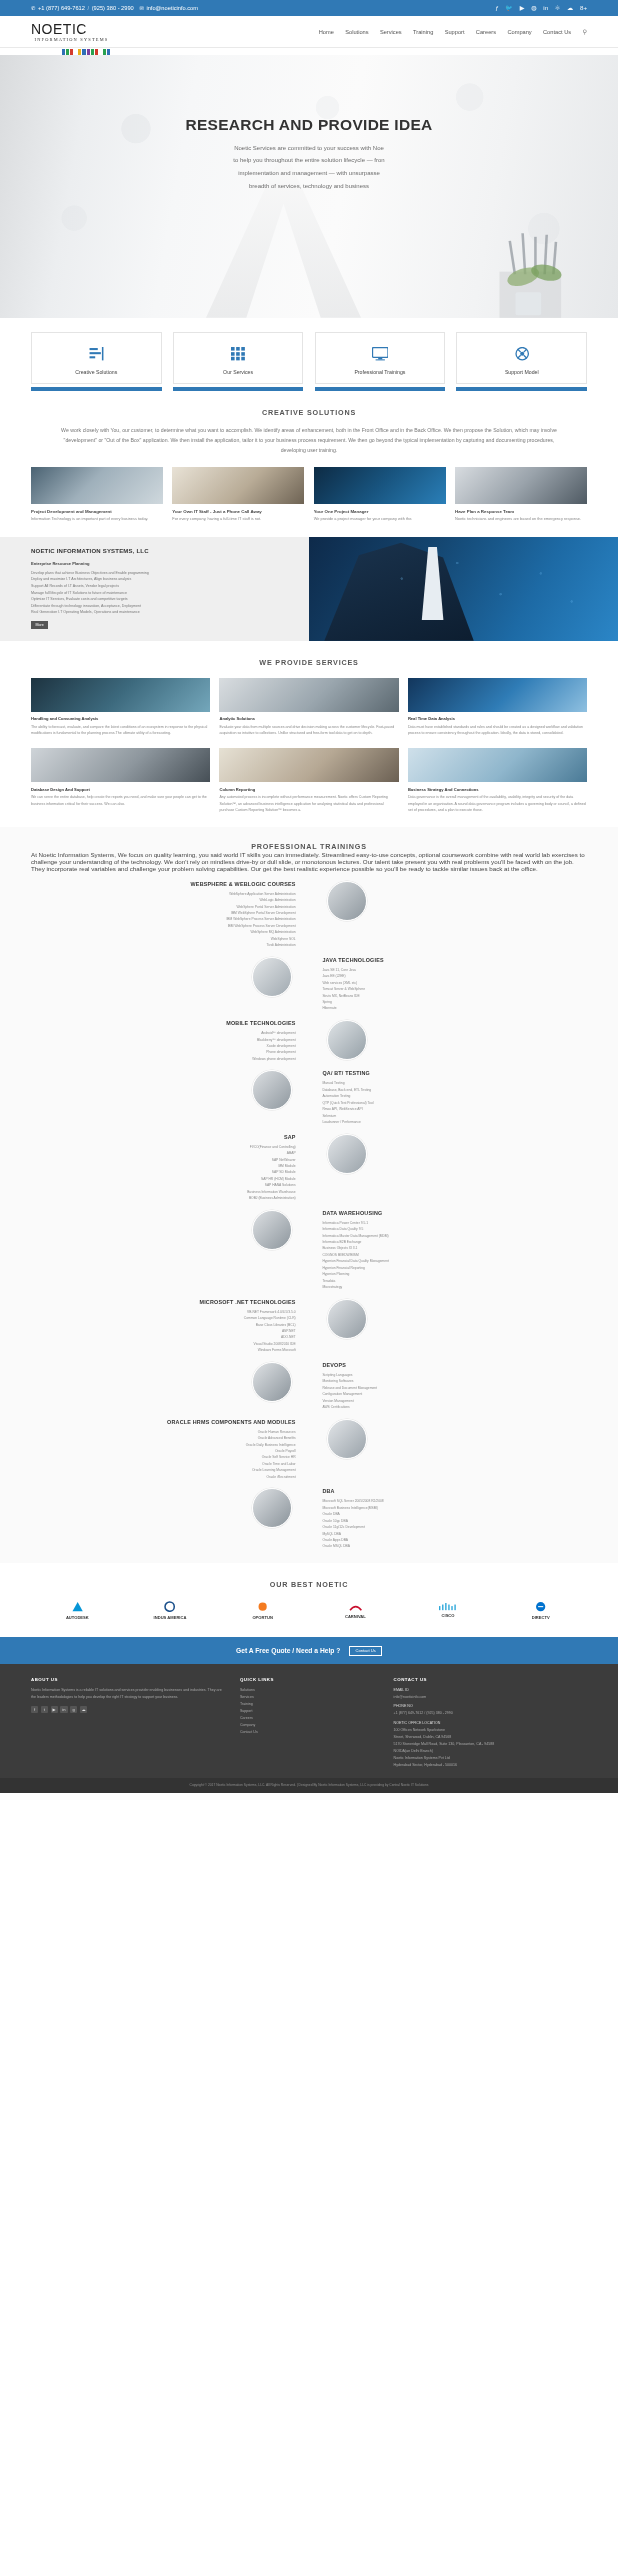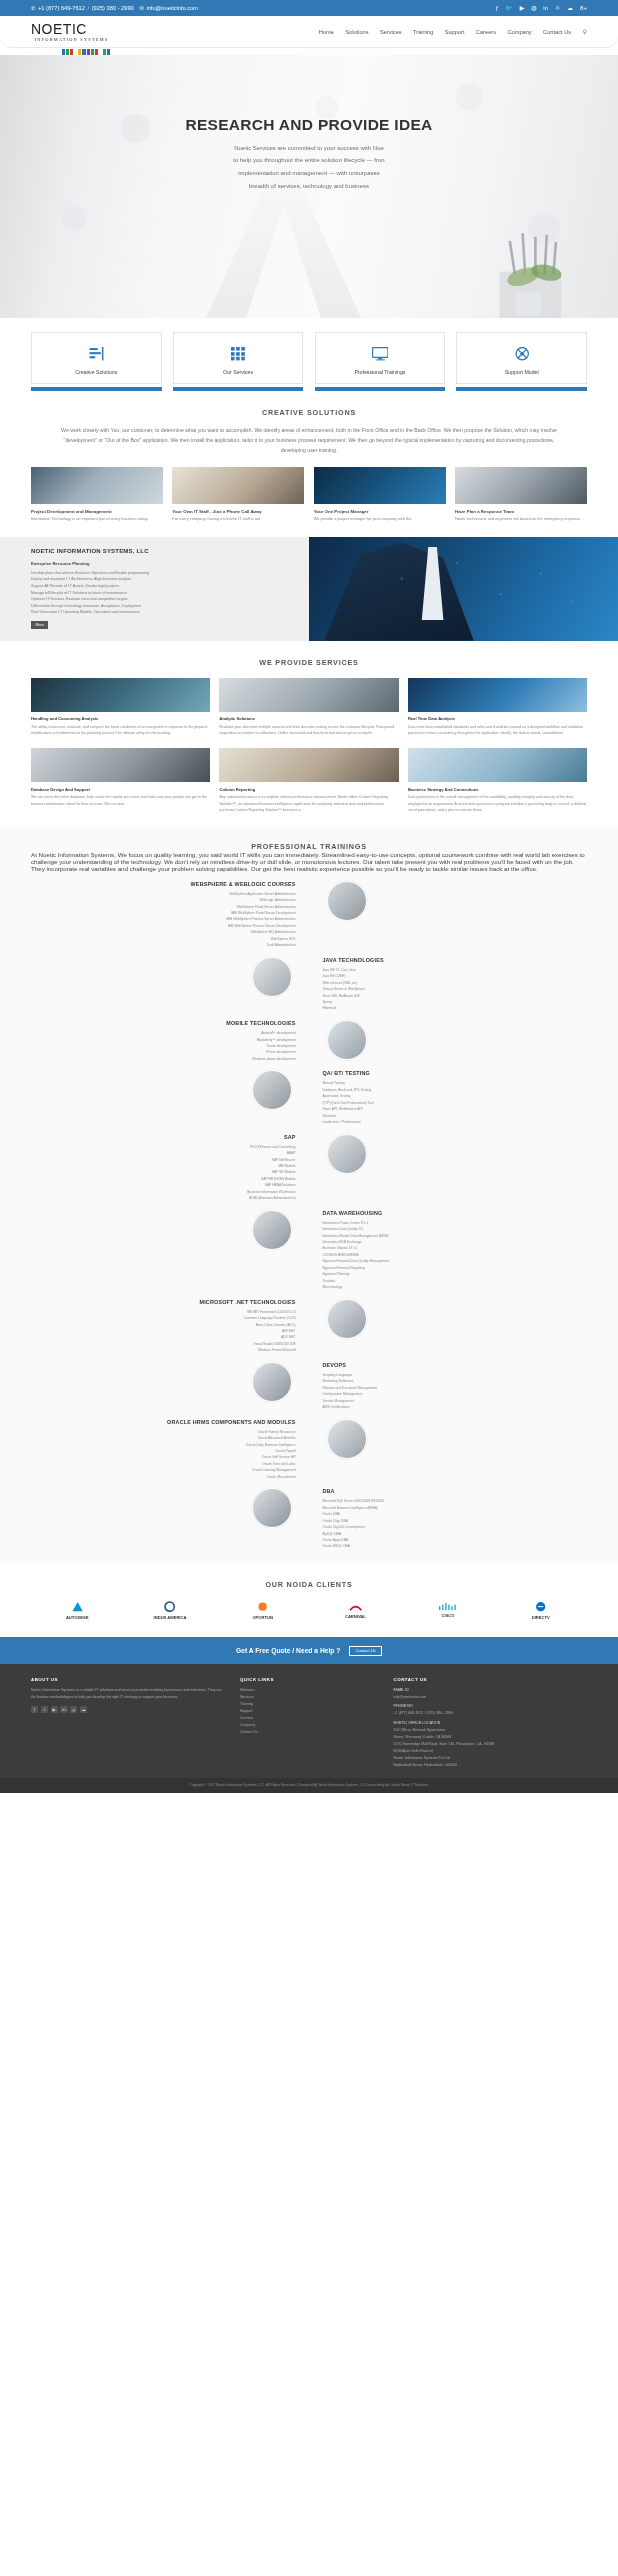--- a/index.html
+++ b/index.html
@@ -12,21 +12,21 @@
   
   .topbar { background:#3079b5; height:15.5px; display:flex; align-items:center; }
   .topbar .wrap { display:flex; align-items:center; justify-content:space-between; }
   .tb-left { color:#fff; font-size:5.7px; display:flex; align-items:center; gap:2.6px; }
   .tb-left .sep { opacity:.6; }
   .tb-ico { display:inline-block; font-size:5.2px; }
   .tb-social { display:flex; gap:6.7px; color:#fff; font-size:6.2px; }
   .tb-social span { cursor:pointer; opacity:.95; }
 
   
-  header.site { background:#fff; height:32px; border-bottom:0.5px solid #e9e9e9;border-radius:13px; }
+  header.site { background:#fff; height:32px; border-bottom:0.5px solid #e9e9e9; }
   header.site .wrap { display:flex; align-items:center; height:32px; }
   .logo { width:108px; }
   .logo .lg-main { font-size:14px; letter-spacing:0.5px; font-weight:400; color:#222;
         font-family:"Liberation Sans", sans-serif; line-height:1; position:relative; display:inline-block;}
   .logo .lg-sub { font-family:"Liberation Serif", serif; font-size:4.4px; letter-spacing:1.2px;
         color:#333; margin-top:1px; text-align:center; width:81px;}
   nav.main { margin-left:auto; display:flex; align-items:center; gap:11.3px; }
   nav.main a { color:#555; font-size:5.7px; text-decoration:none; }
   .search-ic { color:#777; font-size:6.2px; }
 
@@ -606,21 +606,21 @@
       </div>
       <div class="pic">
         <div class="circle" style="background:linear-gradient(135deg,#dee1e4,#8a939a)"></div>
       </div>
     </div>
   </div>
 </section>
 
 <section class="clients">
   <div class="wrap">
-    <h2 style="text-align:center;font-size:7.2px;letter-spacing:0.8px;color:#555;font-weight:700">OUR NOIDA CLIENTS</h2>
+    <h2 style="text-align:center;font-size:7.2px;letter-spacing:0.8px;color:#555;font-weight:700">OUR BEST NOETIC</h2>
     <div class="clogos">
       <div class="clogo">
         <svg width="11.3" height="11.3" viewBox="0 0 22 22">
             <polygon points="11,2 21,20 1,20" fill="#0696d7"></polygon>
           </svg>
         <div style="font-size:4.1px;margin-top:1.5px">AUTODESK</div>
       </div>
       <div class="clogo">
         <svg width="11.3" height="11.3" viewBox="0 0 22 22">
             <circle cx="11" cy="11" r="9" fill="none" stroke="#1a4f8a" stroke-width="3"></circle>

